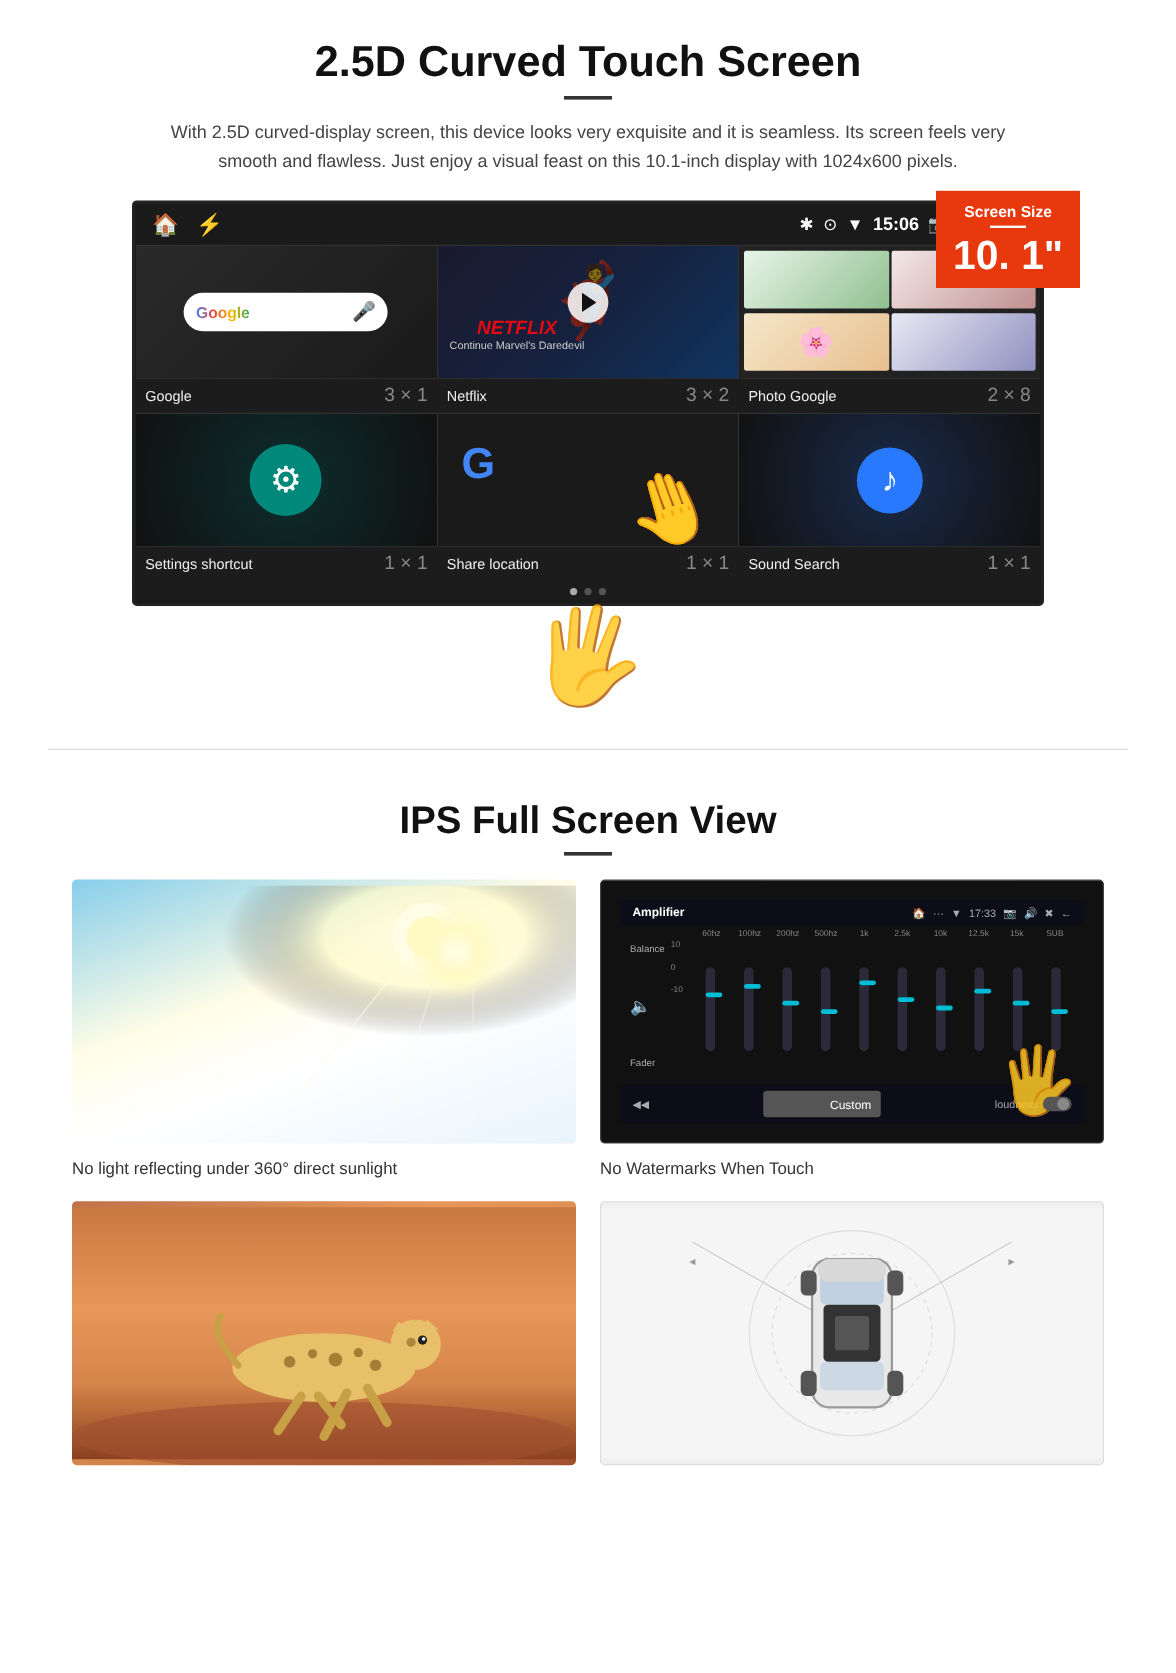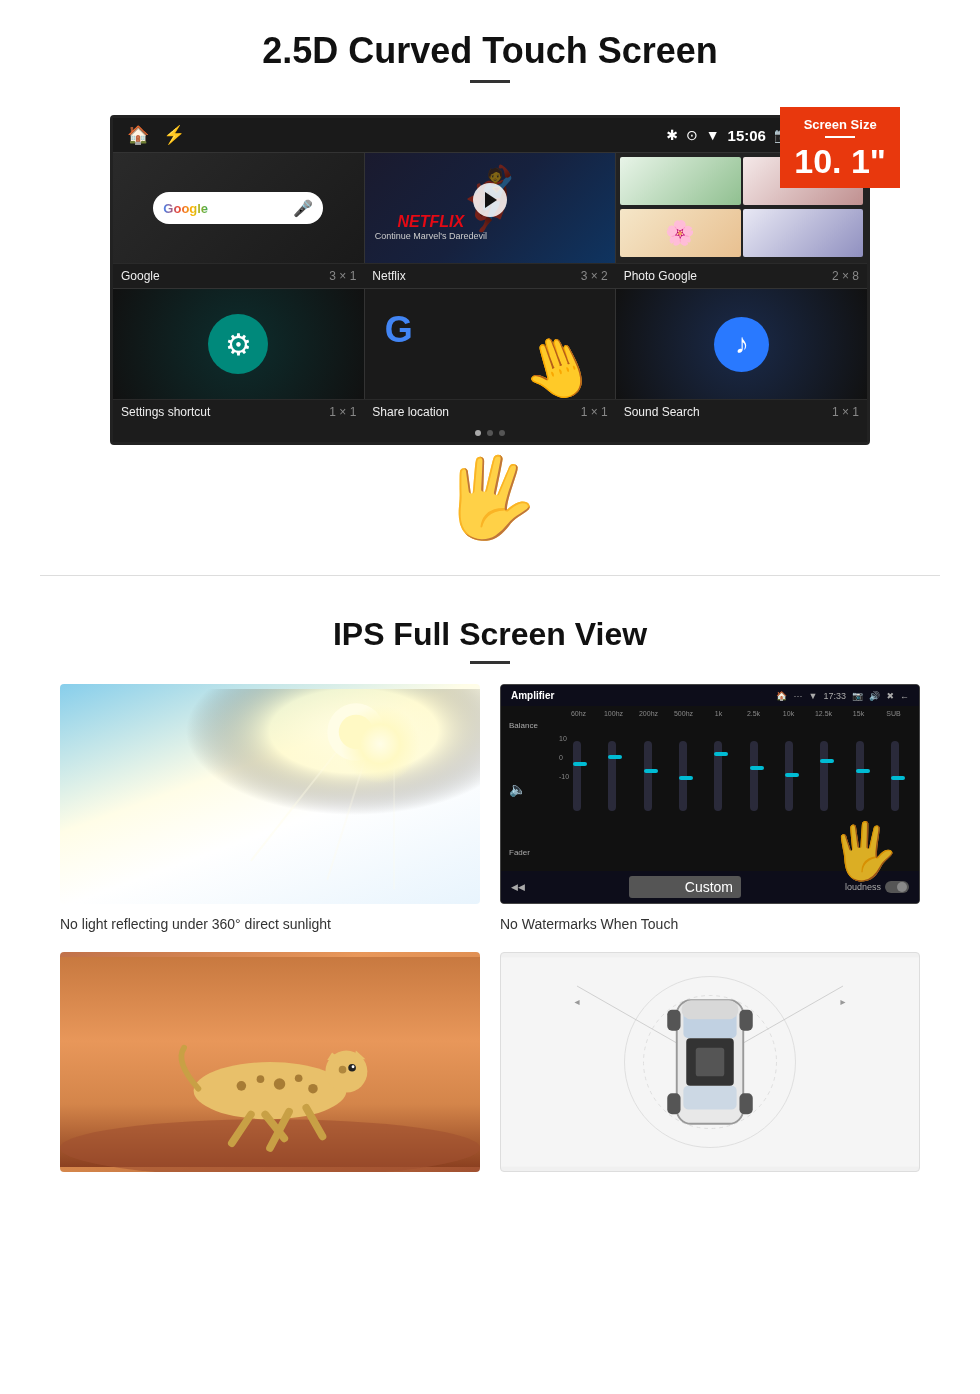--- a/index.html
+++ b/index.html
@@ -35,21 +35,21 @@
       line-height: 1.6;
       max-width: 700px;
       margin: 0 auto 20px;
     }
 
     
     .device-wrapper {
       position: relative;
       display: inline-block;
       width: 760px;
-      margin: 16px auto;
+      margin: 0 auto;
     }
 
     
     .screen-size-badge {
       position: absolute;
       top: -8px;
       right: -30px;
       background: #e8380d;
       color: #fff;
       padding: 10px 14px;
@@ -317,21 +317,21 @@
       justify-content: space-between;
       padding: 0 8px;
     }
     .app-label-name {
       color: #eee;
       font-size: 12px;
       font-weight: 500;
     }
     .app-label-size {
       color: #888;
-      font-size: 12px;
+      font-size: 16px;
     }
 
     
     .dots-row {
       background: #1c1c1c;
       display: flex;
       justify-content: center;
       gap: 6px;
       padding: 6px 0;
     }
@@ -430,20 +430,21 @@
       color: #333;
       margin-top: 4px;
     }
   </style>
 </head>
 <body>
 
 <div class="section1">
   <h1 class="main-title">2.5D Curved Touch Screen</h1>
   <div class="title-underline"></div>
+  <p class="subtitle-text">With 2.5D curved-display screen, this device looks very exquisite and it is seamless. Its screen feels very smooth and flawless. Just enjoy a visual feast on this 10.1-inch display with 1024x600 pixels.</p>
 
   <div class="device-wrapper">
     
     <div class="screen-size-badge">
       <span class="badge-top-text">Screen Size</span>
       <div class="badge-underline"></div>
       <span class="badge-size-text">10. 1"</span>
     </div>
 
     <div class="android-screen">
@@ -597,21 +598,21 @@
           <line x1="350" y1="50" x2="350" y2="210" stroke="#fffde7" stroke-width="1.5" stroke-opacity="0.3"></line>
 
           <circle cx="310" cy="45" r="30" fill="#fffde7" opacity="0.9"></circle>
           <circle cx="310" cy="45" r="18" fill="#fff9c4"></circle>
         </svg>
       </div>
       <p class="img-caption">No light reflecting under 360° direct sunlight</p>
     </div>
 
     <div class="img-card">
-      <div class="img-placeholder amplifier-img" style="flex-direction:column; align-items:flex-start; padding:0; background:#111; border-radius:4px; border:1px solid #444;">
+      <div class="img-placeholder amplifier-img" style="flex-direction:column; align-items:flex-start; padding:16px; background:#111; border-radius:4px; border:1px solid #444;">
 
         <div style="background:#0d0d1a; width:100%; padding:5px 10px; display:flex; justify-content:space-between; align-items:center;">
           <span style="color:#fff; font-size:10px; font-weight:bold;">Amplifier</span>
           <span style="color:#aaa; font-size:9px; display:flex; gap:6px;">
             <span>🏠</span>
             <span>···</span>
             <span>▼</span>
             <span>17:33</span>
             <span>📷</span>
             <span>🔊</span>
@@ -702,21 +703,21 @@
 
         <div style="position:absolute; left:58px; top:50px; font-size:7px; color:#888; display:flex; flex-direction:column; gap:12px;">
           <span>10</span>
           <span>0</span>
           <span>-10</span>
         </div>
 
         <div style="background:#0d0d1a; width:100%; padding:5px 10px; display:flex; justify-content:space-between; align-items:center;">
           <span style="color:#aaa; font-size:9px;">◀◀</span>
           <div style="background:#555; border-radius:3px; padding:2px 8px;">
-            <span style="color:#fff; font-size:14px;margin-left:48px;">Custom</span>
+            <span style="color:#fff; font-size:10px;margin-left:48px;">Custom</span>
           </div>
           <span style="color:#aaa; font-size:9px; display:flex; align-items:center; gap:4px;">
             <span>loudness</span>
             <span style="display:inline-block; width:24px; height:12px; background:#555; border-radius:6px; position:relative;">
               <span style="position:absolute; width:10px; height:10px; background:#888; border-radius:50%; top:1px; right:2px;"></span>
             </span>
           </span>
         </div>
       </div>
       <p class="img-caption">No Watermarks When Touch</p>

